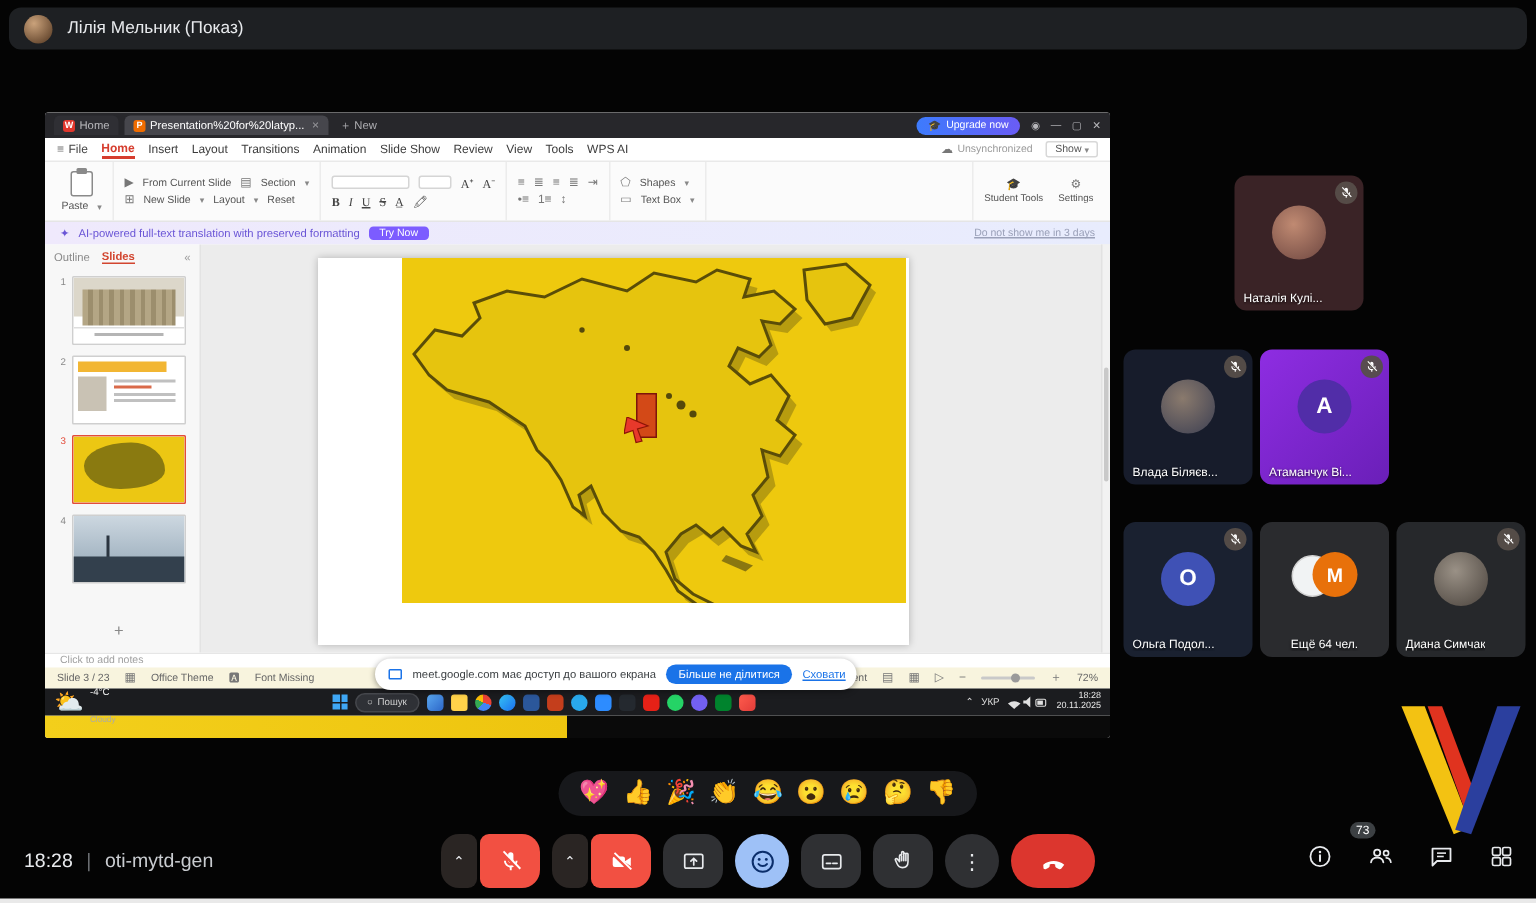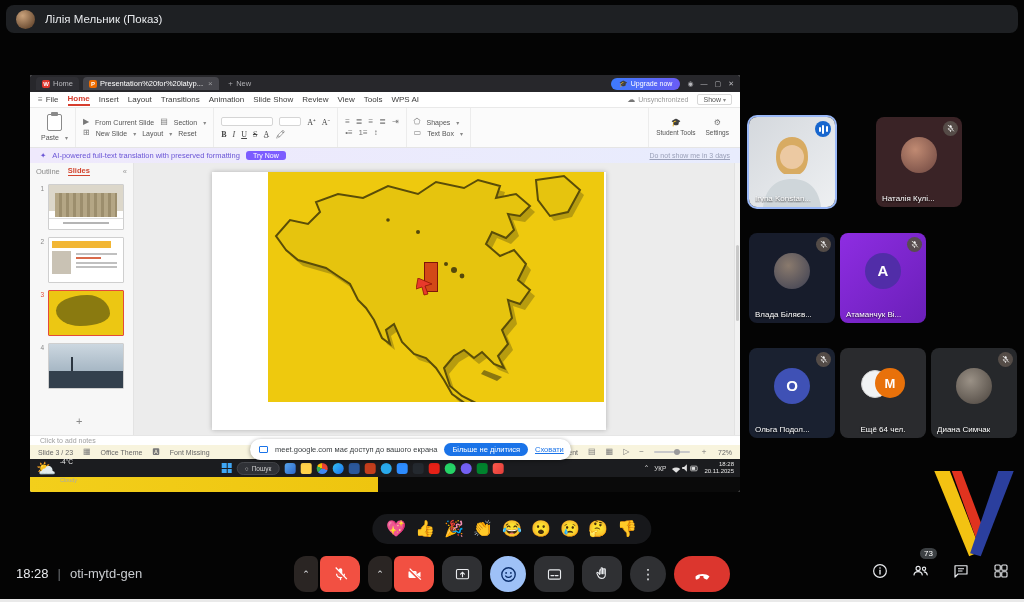--- a/index.html
+++ b/index.html
@@ -184,21 +184,21 @@
         place-items:center;color:#e8eaed;font-size:9px;}
   .rbtn{width:40px;height:36px;border-radius:6px 12px 12px 6px;background:#f25042;display:grid;place-items:center;}
   .dbtn{width:40px;height:36px;border-radius:12px;background:#2f3033;display:grid;place-items:center;}
   .cbtn{width:36px;height:36px;border-radius:50%;background:#2f3033;display:grid;place-items:center;color:#e8eaed;font-size:14px;}
   .emojibtn{width:36px;height:36px;border-radius:50%;background:#9ec1f7;display:grid;place-items:center;}
   .endcall{width:56px;height:36px;border-radius:18px;background:#dc362e;display:grid;place-items:center;border:none;}
   .split{display:flex;gap:2px;}
   .footright{position:absolute;right:14px;top:561px;display:flex;gap:22px;align-items:center;z-index:7;}
   .fricon{position:relative;display:grid;place-items:center;}
   .badge{position:absolute;top:-13px;left:-11px;background:#3c4043;color:#fff;font-size:8px;
-         border-radius:8px;padding:1px 4px;margin-left:20px;}
+         border-radius:8px;padding:1px 4px;}
   
   .brandlogo{position:absolute;left:930px;top:468px;z-index:2;}
   .bottomedge{position:absolute;left:0;right:0;bottom:0;height:3px;background:#e9e9e9;z-index:8;}
 </style>
 </head>
 <body>
 
 <div class="stage">
 
   <div class="topbar">
@@ -501,35 +501,22 @@
     </div>
   </div>
 
   <div class="sharenote">
     <span class="snicon"></span>
     <span>meet.google.com має доступ до вашого екрана</span>
     <button class="snstop">Більше не ділитися</button>
     <a class="snhide">Сховати</a>
   </div>
 
-  <div class="tile speaking" style="left:749px;top:117px;background:linear-gradient(135deg,#d4d8dd,#eef0f2);">
-    <svg width="86" height="90" viewBox="0 0 86 90">
-      <path d="M27 40c0-14 7-20 16-20s16 6 16 20c0 8-3 14-8 17h-16c-5-3-8-9-8-17z" fill="#d8ab62"></path>
-      <circle cx="43" cy="40" r="12" fill="#ecc9a2"></circle>
-      <path d="M14 90c3-22 16-28 29-28s26 6 29 28z" fill="#cfd6da"></path>
-    </svg>
-    <span class="speakbadge">
-      <i style="height:5px"></i>
-        <i style="height:9px"></i>
-        <i style="height:6px"></i>
-    </span>
-    <span class="tname">Iryna Konstan...</span>
-  </div>
-
-  <div class="tile bg-maroon" style="left:876px;top:117px;">
+
+  <div class="tile bg-maroon" style="left:823px;top:117px;">
     <span class="pavatar av1"></span>
     <span class="mutebadge">
       <svg width="9" height="9" viewBox="0 0 24 24">
           <rect x="9" y="3" width="6" height="11" rx="3" fill="#fff"></rect>
           <path d="M6 11a6 6 0 0 0 12 0" stroke="#fff" stroke-width="2" fill="none"></path>
           <line x1="12" y1="17" x2="12" y2="21" stroke="#fff" stroke-width="2"></line>
           <line x1="4" y1="3" x2="20" y2="20" stroke="#564e49" stroke-width="4"></line>
           <line x1="5" y1="2.5" x2="21" y2="19.5" stroke="#fff" stroke-width="2"></line>
         </svg>
     </span>

